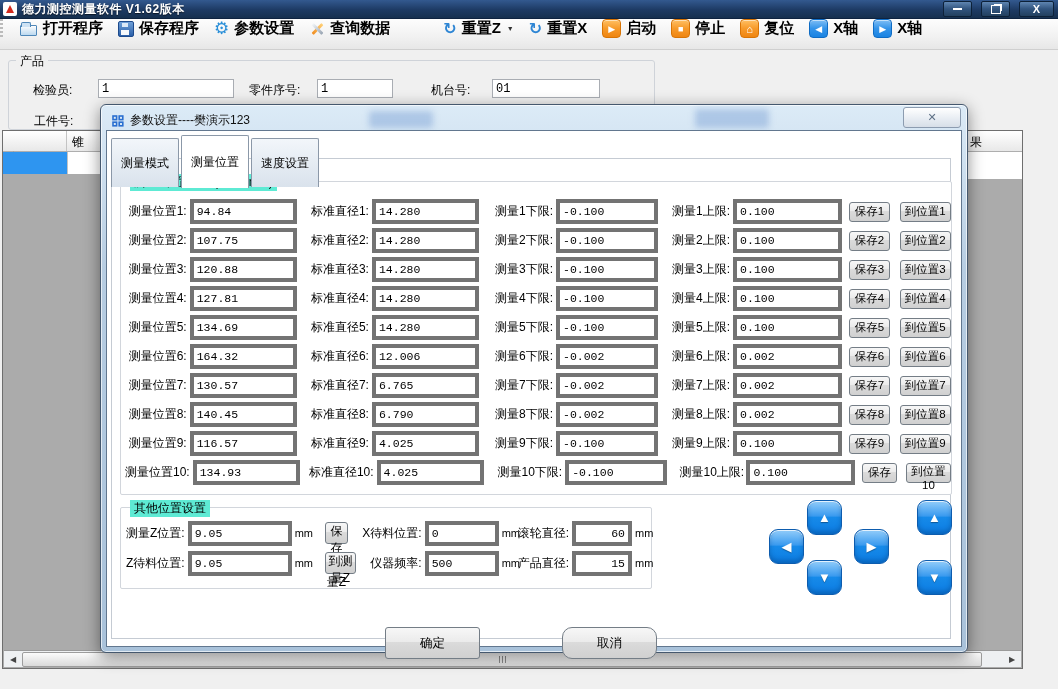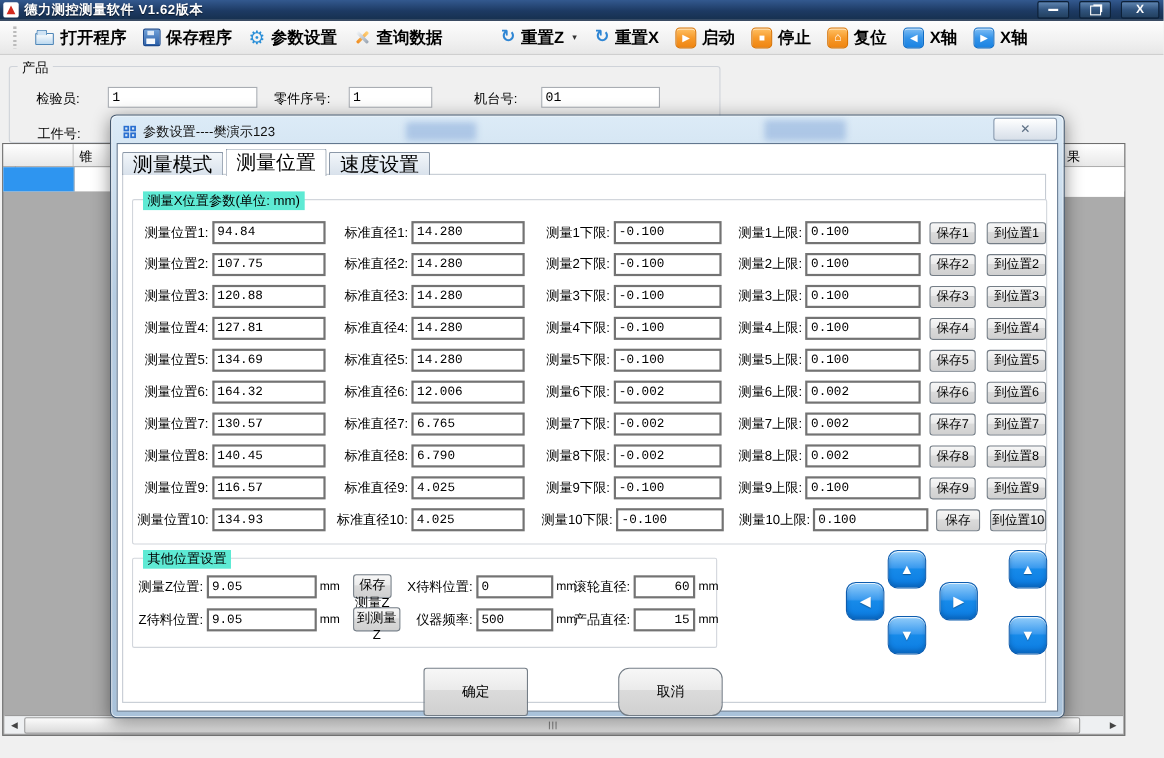--- a/index.html
+++ b/index.html
@@ -18,21 +18,21 @@
   .wc{width:27px;height:14px;margin-left:9px;border:1px solid #0d2138;border-radius:2px;
     background:linear-gradient(#5f85b1,#31547e 50%,#22405f);display:flex;align-items:center;justify-content:center;}
   .wc-min-glyph{width:9px;height:2px;background:#fff;}
   .wc-max-glyph{width:8px;height:7px;border:1px solid #fff;background:transparent;box-shadow:2px -2px 0 -1px #fff;}
   .wc-close{width:33px;}
   .wc-close-glyph{color:#fff;font-size:11px;font-weight:700;line-height:1;}
 
   
   .toolbar{position:absolute;left:0;top:19px;width:1058px;height:31px;box-sizing:border-box;
     background:linear-gradient(#fdfdfd,#f1f1f1 60%,#e7e7e7);border-bottom:1px solid #cfcfcf;
-    display:flex;align-items:center;padding-left:12px;gap:15px;}
+    display:flex;align-items:flex-start;gap:15px;}
   .toolbar::before{content:"";width:3px;height:20px;margin-right:2px;
     background:repeating-linear-gradient(#bbb 0 2px,transparent 2px 4px);}
   .tb-item{display:flex;align-items:center;gap:5px;font-size:15px;font-weight:700;color:#000;cursor:default;white-space:nowrap;}
   .tb-item.gap-before{margin-left:38px;}
   .tb-caret{font-size:7px;color:#333;margin-left:1px;}
   .tb-icon{display:inline-flex;align-items:center;justify-content:center;}
   .ic-open-folder{width:18px;height:14px;position:relative;}
   .ic-open-folder::after{content:"";position:absolute;left:1px;top:0;width:8px;height:4px;background:#cfe3f4;border:1px solid #4f87b8;border-bottom:none;border-radius:2px 2px 0 0;}
   .ic-open-folder::before{content:"";position:absolute;left:0;top:3px;width:15px;height:9px;background:linear-gradient(#fdfdfd,#bcd9f0);border:1px solid #4f87b8;border-radius:1px;}
   .ic-save{width:14px;height:14px;background:linear-gradient(#6fa0d8,#2b5fa8);border:1px solid #1d4a8c;border-radius:2px;position:relative;}
@@ -81,54 +81,54 @@
   .dlg-icon{position:absolute;left:11px;top:8px;}
   .dlg-title{position:absolute;left:29px;top:7px;font-size:12px;color:#111;}
   .smudge{position:absolute;height:17px;background:rgba(130,165,215,.5);filter:blur(3px);border-radius:3px;}
   .smudge-a{left:268px;top:6px;width:64px;}
   .smudge-b{left:594px;top:4px;width:74px;height:19px;}
   .dlg-close{position:absolute;left:802px;top:2px;width:56px;height:19px;border:1px solid #8c9cb0;border-radius:3px;
     background:linear-gradient(#ffffff,#e8edf3 55%,#d7dfe8);display:flex;align-items:center;justify-content:center;
     color:#5f7186;font-size:11px;font-weight:700;}
   .dlg-client{position:absolute;left:5px;right:5px;top:25px;bottom:5px;background:#fff;border:1px solid #62778f;}
   .tabs{position:absolute;left:4px;top:4px;display:flex;align-items:flex-end;z-index:3;}
-  .tab{height:20px;padding:0 9px;font-size:18px;display:flex;align-items:center;border:1px solid #8b98a8;border-bottom:none;
+  .tab{height:20px;padding:14px 9px;font-size:12px;display:flex;align-items:center;border:1px solid #8b98a8;border-bottom:none;
     background:linear-gradient(#f2f6fa,#d9e2ec);margin-right:2px;border-radius:2px 2px 0 0;color:#000;}
   .tab.active{background:#fff;height:24px;position:relative;z-index:4;margin-bottom:-1px;}
   .tab-panel{position:absolute;left:4px;top:27px;width:840px;bottom:7px;border:1px solid #c5cbd3;background:#fff;box-sizing:border-box;}
   .status{position:absolute;left:140px;top:4px;font-size:12px;display:flex;gap:24px;white-space:nowrap;}
   .grp{position:absolute;border:1px solid #d2d6dc;border-radius:2px;background:#fff;}
   .grp-title{position:absolute;top:-8px;left:9px;background:#5eead4;padding:0 4px;font-size:12px;white-space:nowrap;}
   .grp1{left:8px;top:22px;width:830px;height:312px;}
   .rows{padding-top:15px;}
   .prow{height:29px;display:flex;align-items:center;padding-left:4px;}
   .lb{font-size:12px;text-align:right;margin-right:3px;white-space:nowrap;}
   .l1{width:70px;}.l2{width:70px;}.l3{width:66px;}.l4{width:64px;}
   .sp1{width:12px;}.sp2{width:18px;}.sp3{width:16px;}.sp4{width:8px;}.sp5{width:11px;}
-  .tx{height:17px;border:2px solid #737373;background:#fff;font:11.5px "Liberation Mono","DejaVu Sans Mono",monospace;padding:0 3px;color:#000;}
+  .tx{height:17px;border:4px solid #737373;background:#fff;font:11.5px "Liberation Mono","DejaVu Sans Mono",monospace;padding:0 3px;color:#000;}
   .t1{width:93px;}.t2{width:93px;}.t3{width:88px;}.t4{width:95px;}
   .btn{height:20px;font-size:11.5px;color:#000;background:linear-gradient(#f7f7f7,#ebebeb 45%,#dbdbdb 46%,#d0d0d0);
     border:1px solid #747d86;border-radius:3px;padding:0;font-family:inherit;}
   .bsave{width:46px;}.bgoto{width:58px;}
   .grp2{left:8px;top:348px;width:530px;height:80px;}
   .orow{height:30px;display:flex;align-items:center;padding-left:5px;}
   .grp2 .orow:first-of-type{margin-top:10px;}
   .ol1{width:64px;}.ol2{width:62px;}.ol3{width:56px;}
   .ot1{width:90px;}.ot2{width:60px;}.ot3{width:46px;text-align:right;}
   .ou{width:16px;font-size:11px;margin-left:3px;white-space:nowrap;}
   .obtn{width:63px;height:22px;margin:0 14px;font-size:12px;}
   .steps{position:absolute;left:596px;top:349px;font-size:12px;}
   .step-opt{display:flex;align-items:center;height:22px;gap:5px;}
   .rdot{width:12px;height:12px;border-radius:50%;border:1px solid #8a9097;background:radial-gradient(#fff 40%,#e8ebee);box-sizing:border-box;position:relative;}
   .rdot.sel::before{content:"";position:absolute;left:2.5px;top:2.5px;width:5px;height:5px;border-radius:50%;background:#2f6fd1;}
   .pad{position:absolute;width:33px;height:33px;border-radius:9px;border:1px solid #0d5cae;color:#fff;
     background:linear-gradient(#93cdfa,#3b9bef 45%,#168ae9 50%,#0c7ce2);
     box-shadow:inset 0 1px 0 rgba(255,255,255,.75),inset 0 -3px 4px rgba(0,45,100,.3);
     display:flex;align-items:center;justify-content:center;font-size:13px;text-shadow:0 1px 1px rgba(0,0,0,.35);}
-  .okbtn,.cancelbtn{position:absolute;top:448px;width:95px;height:44px;font-size:12.5px;}
+  .okbtn,.cancelbtn{position:absolute;top:468px;width:95px;height:32px;font-size:12.5px;}
   .okbtn{left:273px;}
   .cancelbtn{left:450px;border-radius:10px;}
 </style>
 </head>
 <body>
 
 <div class="win">
 
   <div class="titlebar">
     <span class="applogo"></span>

